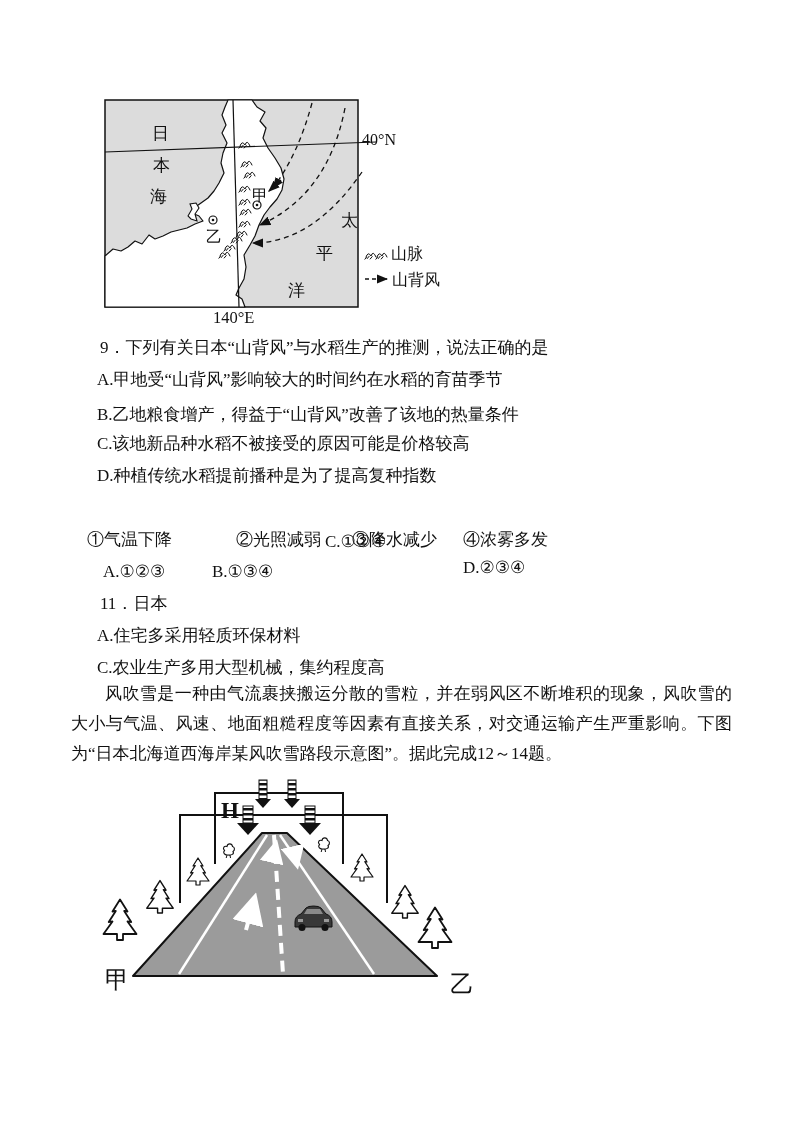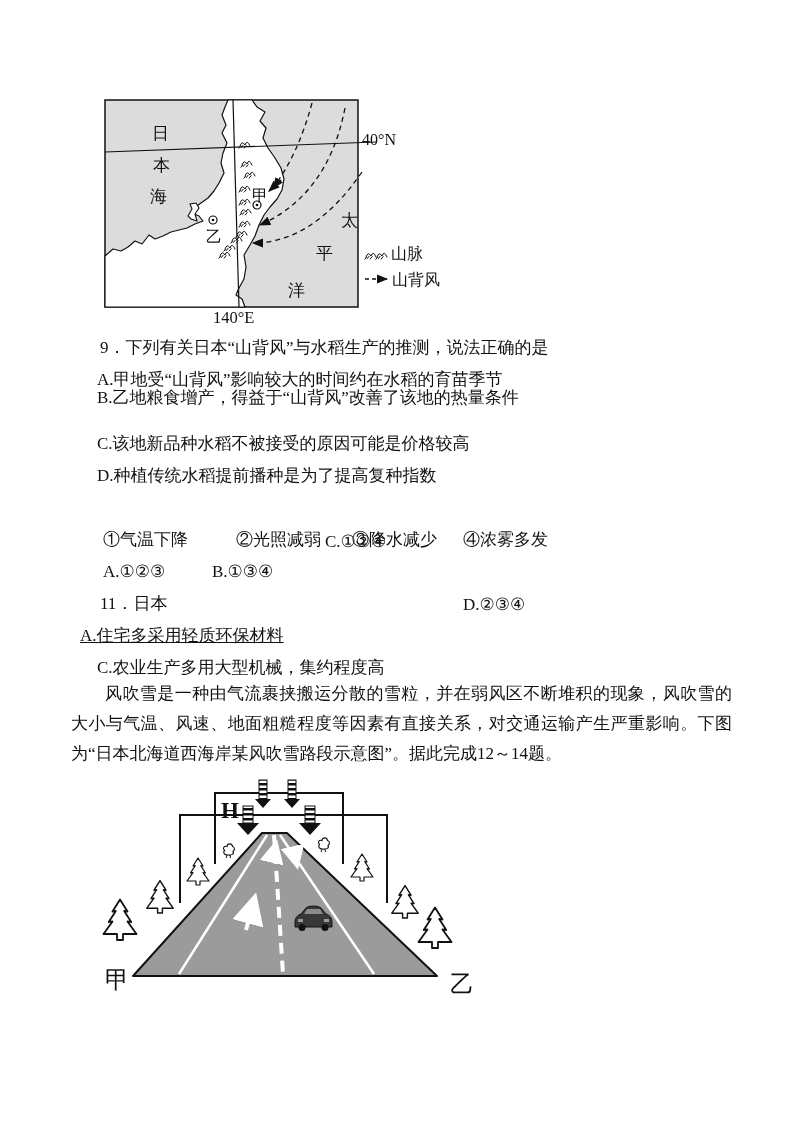--- a/index.html
+++ b/index.html
@@ -98,37 +98,37 @@
         <line x1="270" y1="184" x2="292" y2="184" stroke="#111" stroke-width="1.3" stroke-dasharray="4,3" marker-end="url(#mA)"></line>
         <text x="297" y="190" font-size="16">山背风</text>
       </g>
     </svg>
   </div>
 
   <div class="ln" style="left:100px; top:337px;">
     <span>9．</span><span>下列有关日本“山背风”与水稻生产的推测，说法正确的是</span>
   </div>
   <div class="opt" style="left:97px; top:369px;text-align:center;">A.甲地受“山背风”影响较大的时间约在水稻的育苗季节</div>
-  <div class="opt" style="left:97px; top:387px;">B.乙地粮食增产，得益于“山背风”改善了该地的热量条件</div>
+  <div class="opt" style="left:97px; top:404px;">B.乙地粮食增产，得益于“山背风”改善了该地的热量条件</div>
   <div class="opt" style="left:97px; top:433px;">C.该地新品种水稻不被接受的原因可能是价格较高</div>
   <div class="opt" style="left:97px; top:465px;">D.种植传统水稻提前播种是为了提高复种指数</div>
 
-  <span class="opt" style="left:103px; top:529px;">①气温下降</span>
+  <span class="opt" style="left:87px; top:529px;">①气温下降</span>
   <span class="opt" style="left:236px; top:529px;">②光照减弱</span>
   <span class="opt" style="left:352px; top:529px;">③降水减少</span>
   <span class="opt" style="left:463px; top:529px;text-align:center;">④浓雾多发</span>
   <span class="opt" style="left:103px; top:561px;">A.①②③</span>
   <span class="opt" style="left:212px; top:561px;">B.①③④</span>
   <span class="opt" style="left:325px; top:531px;text-align:center;">C.①②④</span>
-  <span class="opt" style="left:463px; top:594px;">D.②③④</span>
+  <span class="opt" style="left:463px; top:557px;">D.②③④</span>
 
   <div class="ln" style="left:100px; top:593px;">
     <span>11．</span><span>日本</span>
   </div>
-  <span class="opt" style="left:80px; top:625px;text-decoration:underline;">A.住宅多采用轻质环保材料</span>
+  <span class="opt" style="left:97px; top:625px;">A.住宅多采用轻质环保材料</span>
   <span class="opt" style="left:97px; top:657px;">C.农业生产多用大型机械，集约程度高</span>
 
   <div class="passage">风吹雪是一种由气流裹挟搬运分散的雪粒，并在弱风区不断堆积的现象，风吹雪的大小与气温、风速、地面粗糙程度等因素有直接关系，对交通运输产生严重影响。下图为“日本北海道西海岸某风吹雪路段示意图”。据此完成12～14题。</div>
 
   <div class="fig" style="left:95px; top:778px; width:395px; height:230px;">
     <svg width="395" height="230" viewBox="0 0 395 230">
       <defs>
         <pattern id="stripes" width="5" height="5" patternUnits="userSpaceOnUse">
           <rect width="5" height="5" fill="#fff"></rect>
           <rect width="5" height="2.5" fill="#111"></rect>

